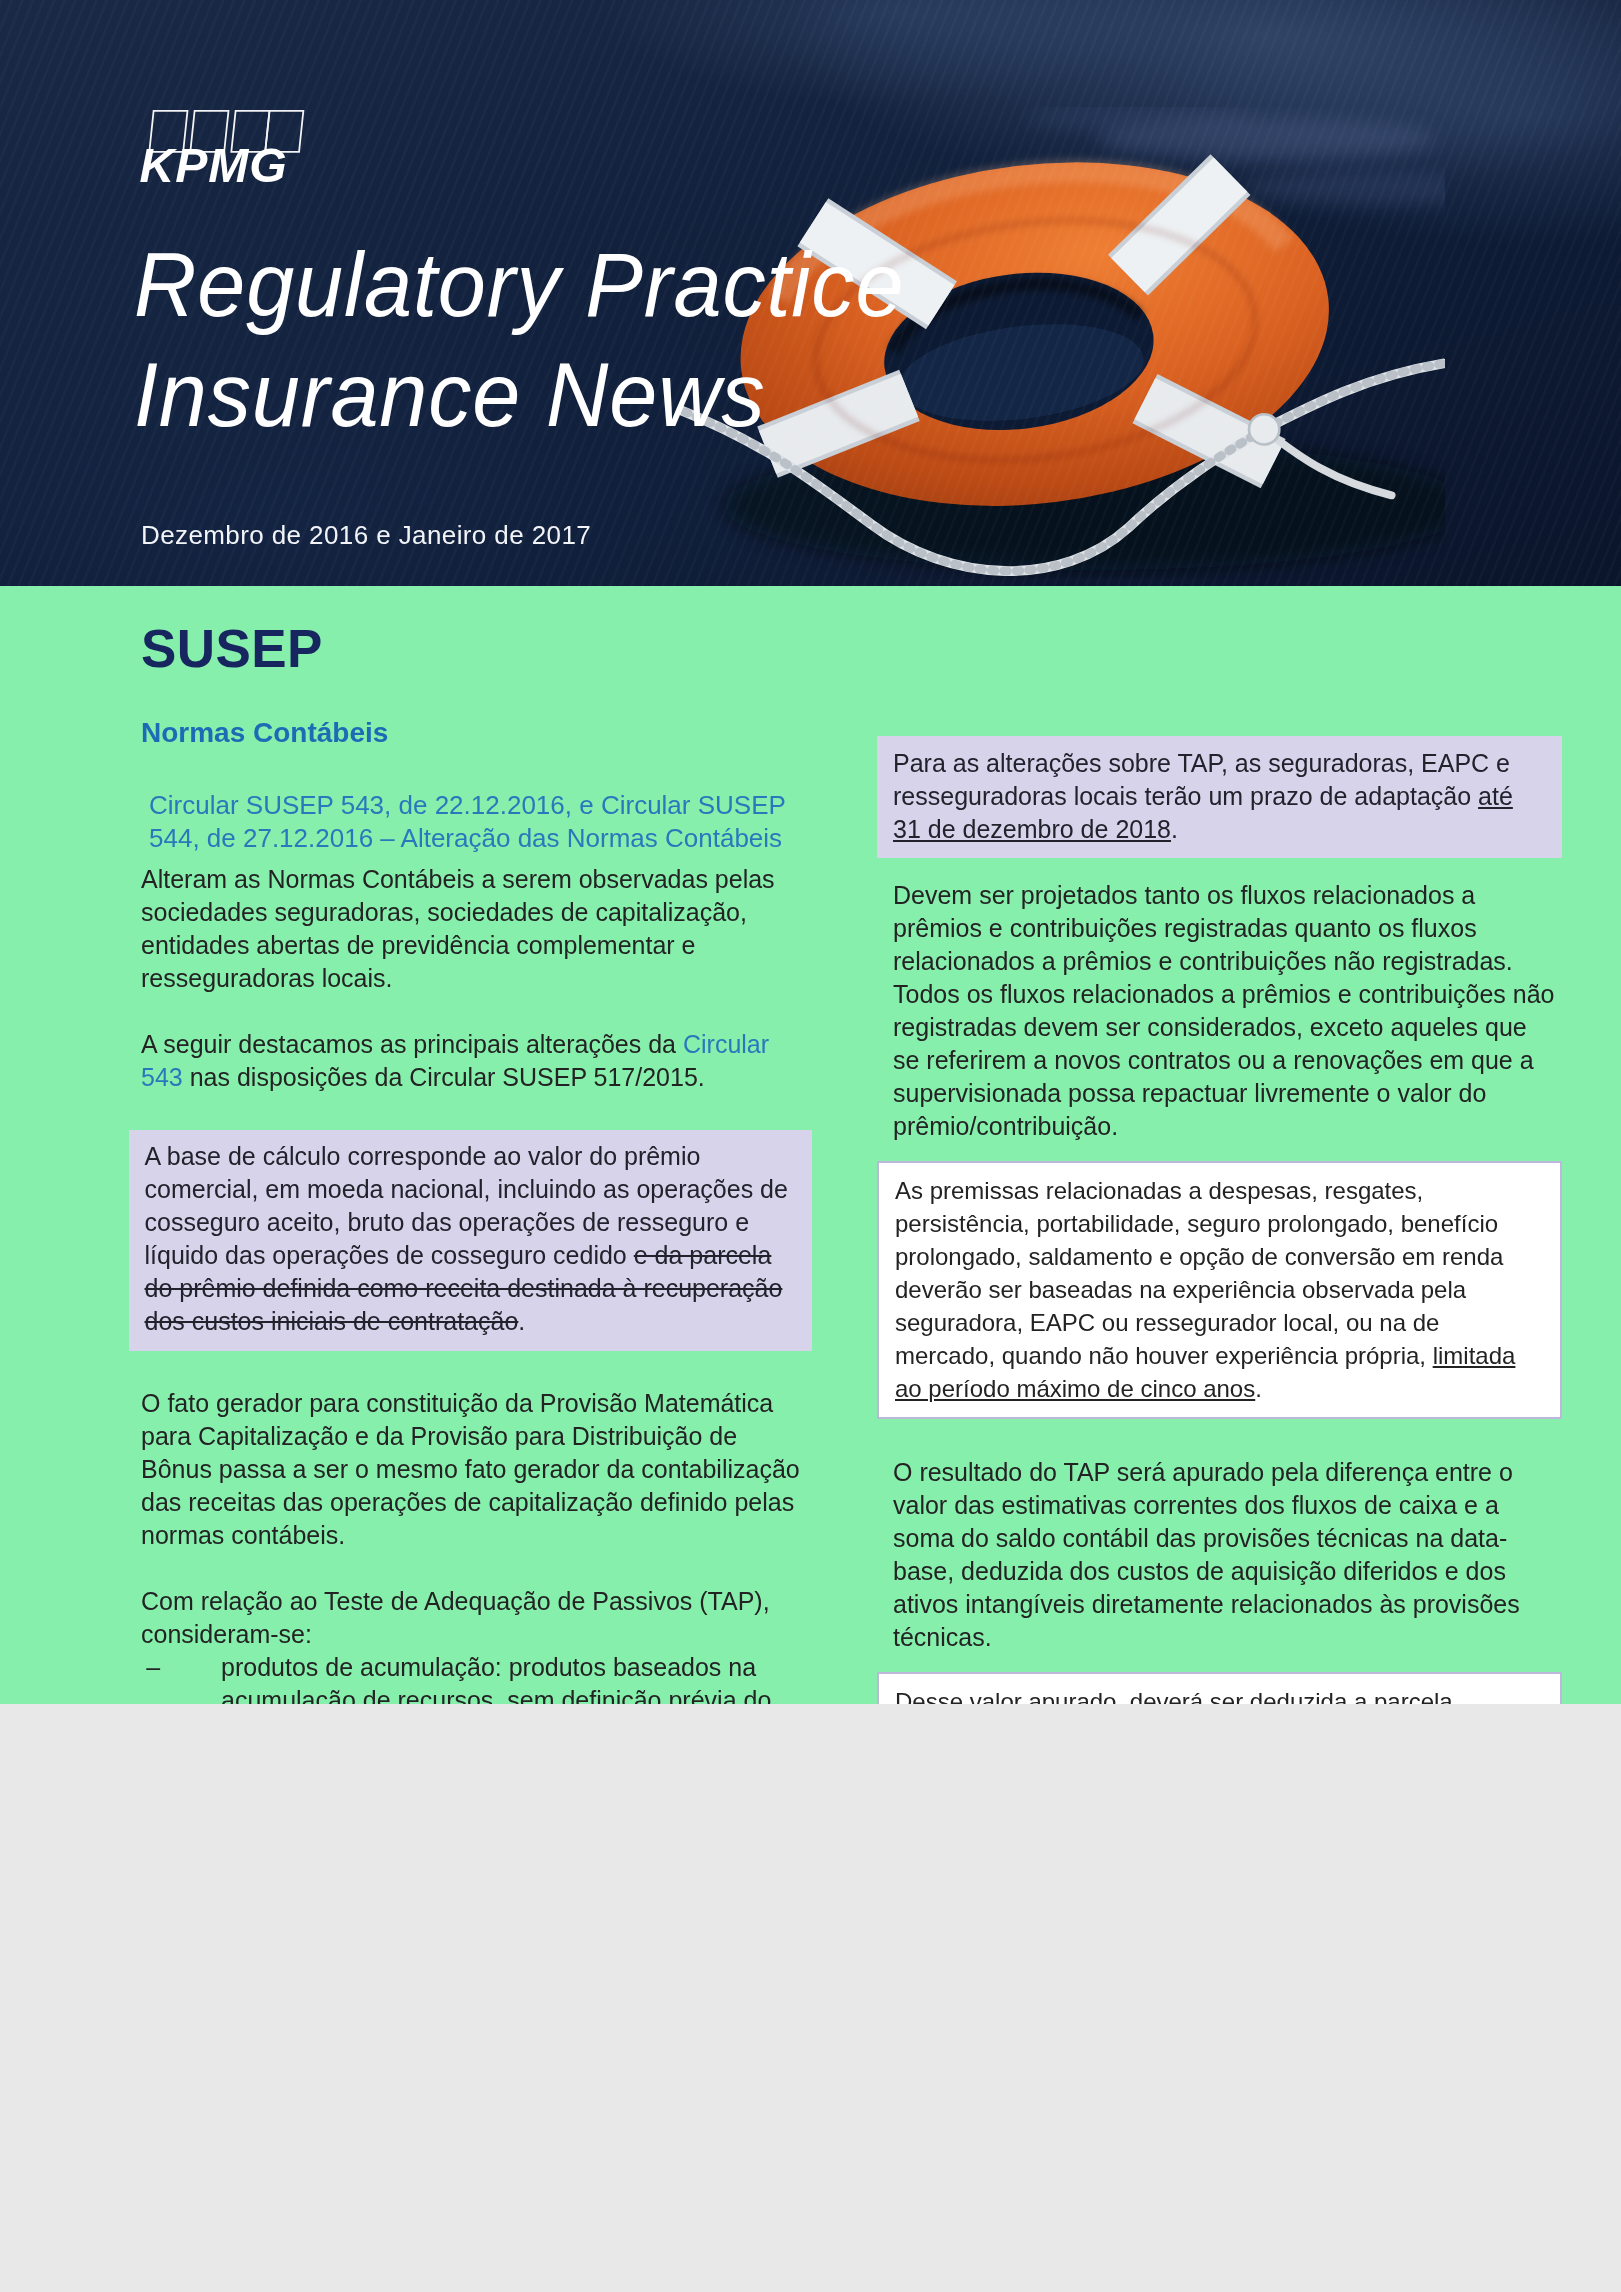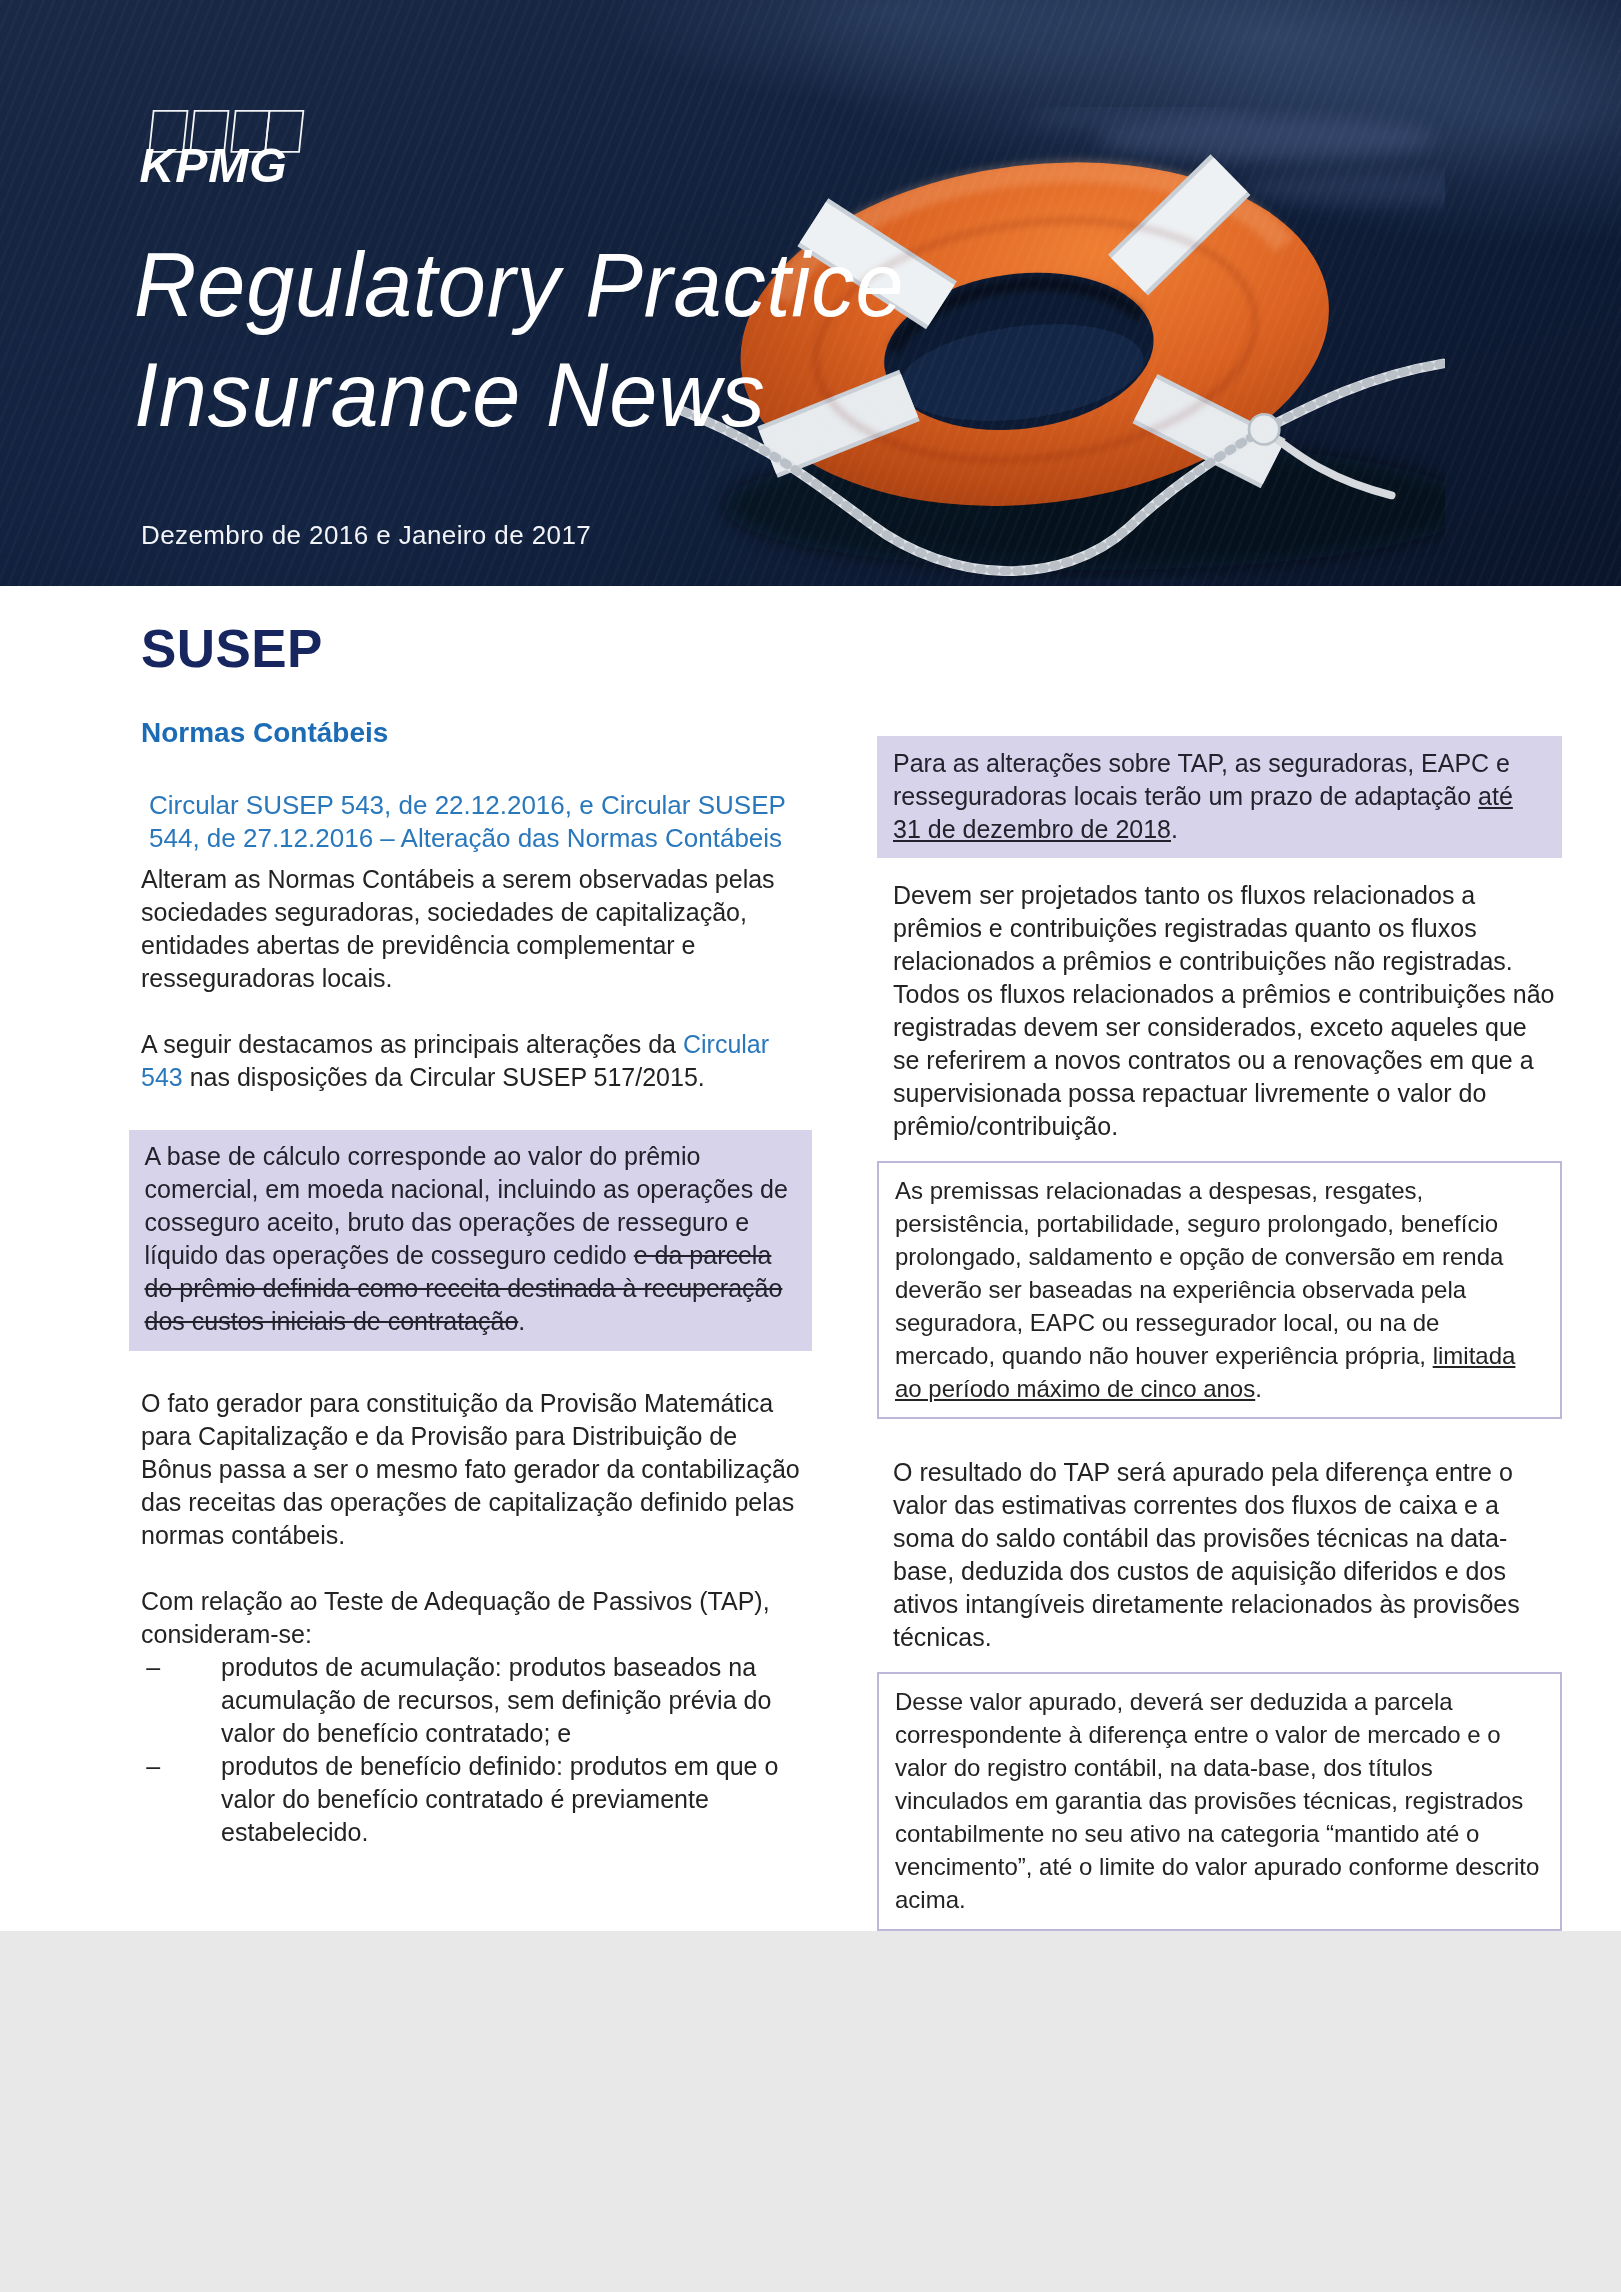--- a/index.html
+++ b/index.html
@@ -1,17 +1,17 @@
 <!DOCTYPE html>
 <html style="font-size:14.3px"><head>
 <meta charset="utf-8">
 <style>
   html,body{margin:0;padding:0;background:#e8e8e8;}
   .page{
-    position:relative;width:1622px;height:1931px;background:#ffffff;
+    position:relative;width:1622px;height:1704px;background:#86efac;
     font-family:"Liberation Sans","DejaVu Sans",sans-serif;color:#222222;
     overflow:hidden;margin:0 auto;
   }
   
   .header{
     position:absolute;left:0;top:0;width:1622px;height:586px;overflow:hidden;
     background:
       radial-gradient(802px 267px at 78% 6%, rgba(95,120,165,.38), transparent 60%),
       radial-gradient(624px 214px at 94% 20%, rgba(70,95,140,.32), transparent 60%),
       radial-gradient(446px 143px at 55% 2%, rgba(80,105,150,.25), transparent 65%),

